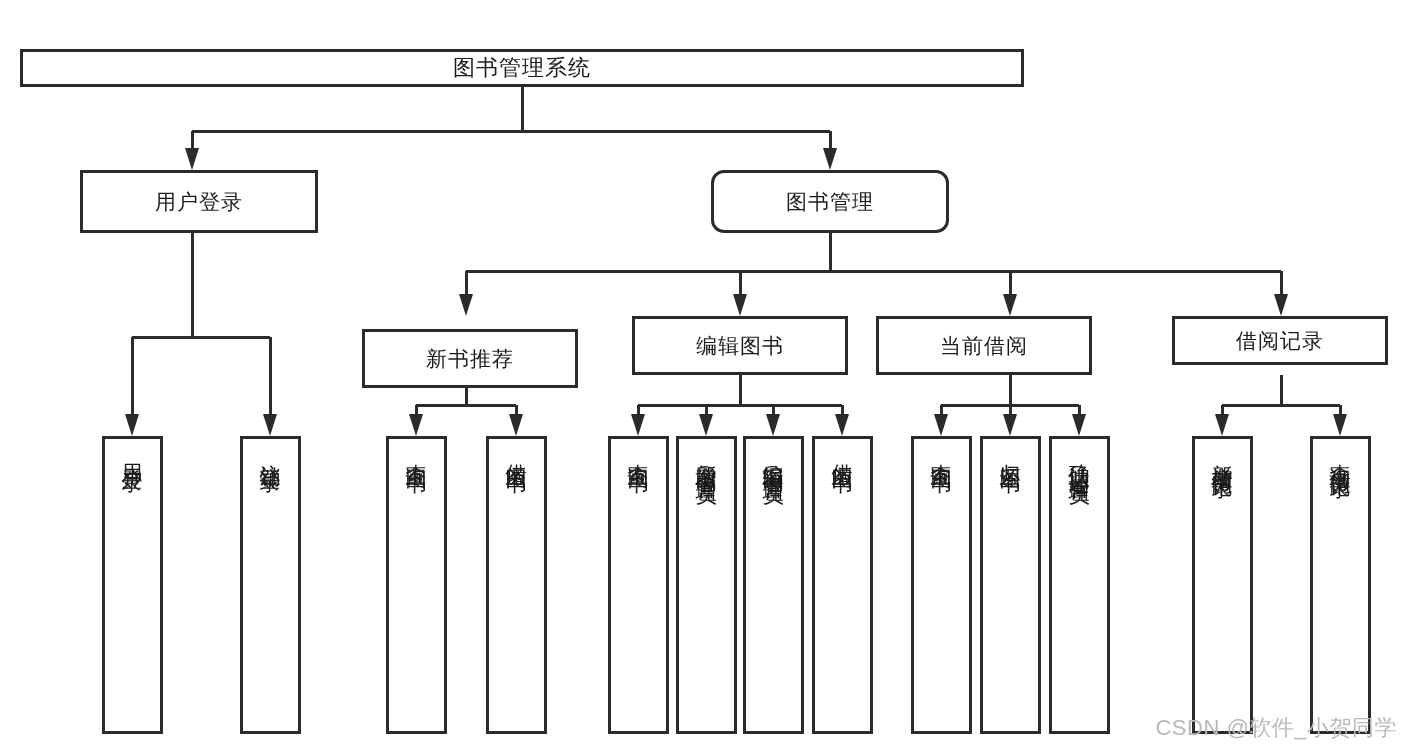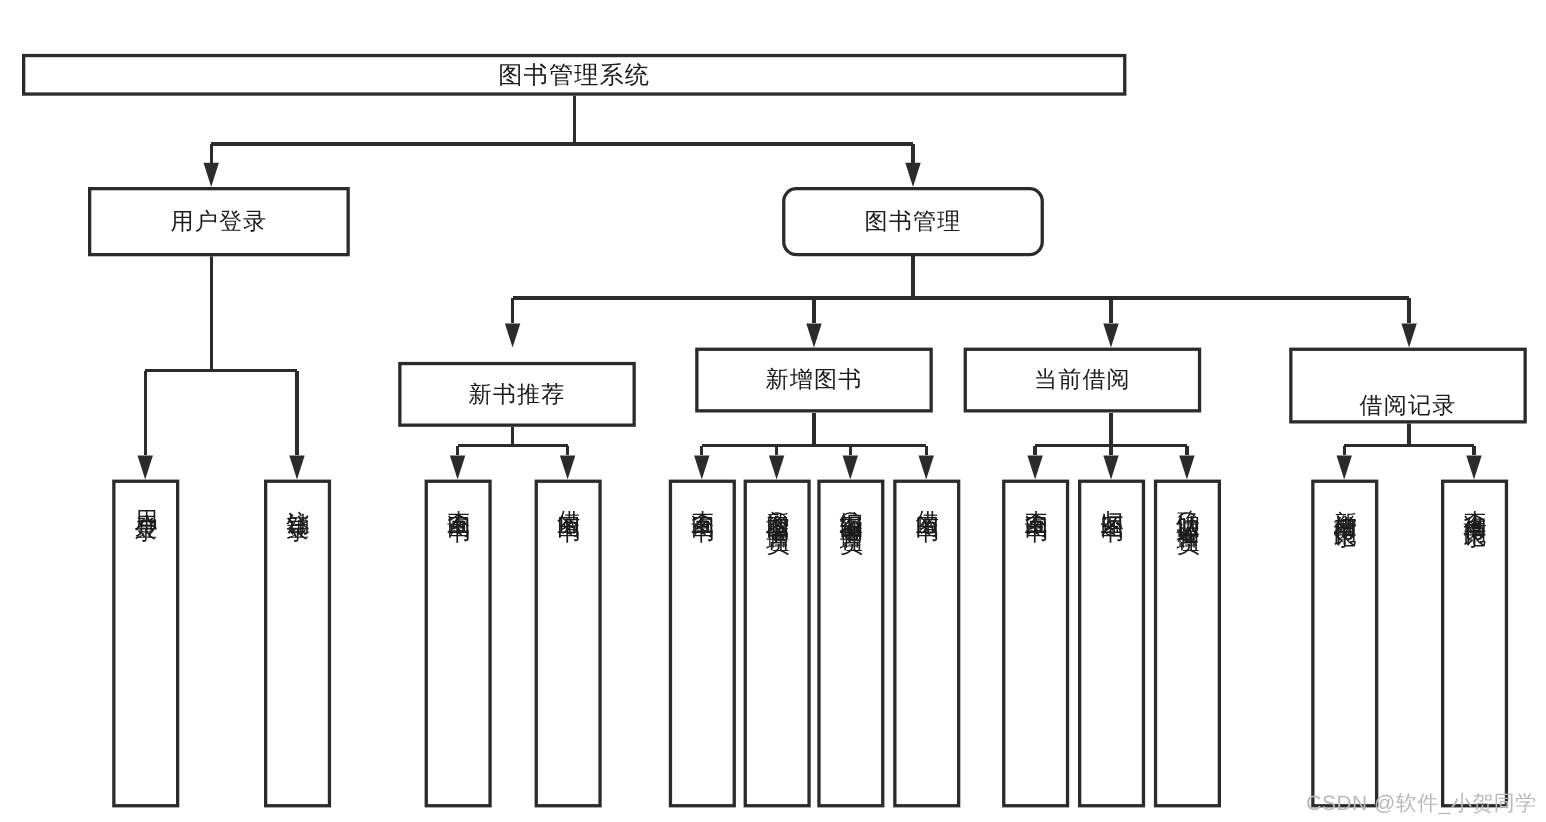--- a/index.html
+++ b/index.html
@@ -69,21 +69,21 @@
     text-orientation: upright;
     letter-spacing: 3px;
     line-height: 1;
     white-space: nowrap;
   }
   
   #watermark {
     position: absolute;
     right: 8px;
     bottom: 4px;
-    font-size: 19px;
+    font-size: 22px;
     color: #b9b9b9;
     letter-spacing: 0.5px;
     white-space: nowrap;
     user-select: none;
   }
 </style>
 </head>
 <body>
 
 <div id="canvas">
@@ -166,28 +166,28 @@
 
   <div class="node horizontal" style="left:711px; top:170px; width:238px; height:63px;border-radius:13px;">
     <span>图书管理</span>
   </div>
 
   <div class="node horizontal" style="left:362px; top:316px; width:216px; height:59px;margin-top:13px;">
     <span>新书推荐</span>
   </div>
 
   <div class="node horizontal" style="left:632px; top:316px; width:216px; height:59px;">
-    <span>新增图书</span>
+    <span>编辑图书</span>
   </div>
 
   <div class="node horizontal" style="left:876px; top:316px; width:216px; height:59px;">
     <span>当前借阅</span>
   </div>
 
-  <div class="node horizontal" style="left:1172px; top:316px; width:216px; height:69px;align-items:flex-end;">
+  <div class="node horizontal" style="left:1172px; top:316px; width:216px; height:49px;">
     <span>借阅记录</span>
   </div>
 
   <div class="node vertical" style="left:102px; top:436px; width:61px; height:298px;">
     <span class="vtext">用户登录</span>
   </div>
 
   <div class="node vertical" style="left:240px; top:436px; width:61px; height:298px;">
     <span class="vtext">注销登录</span>
   </div>

